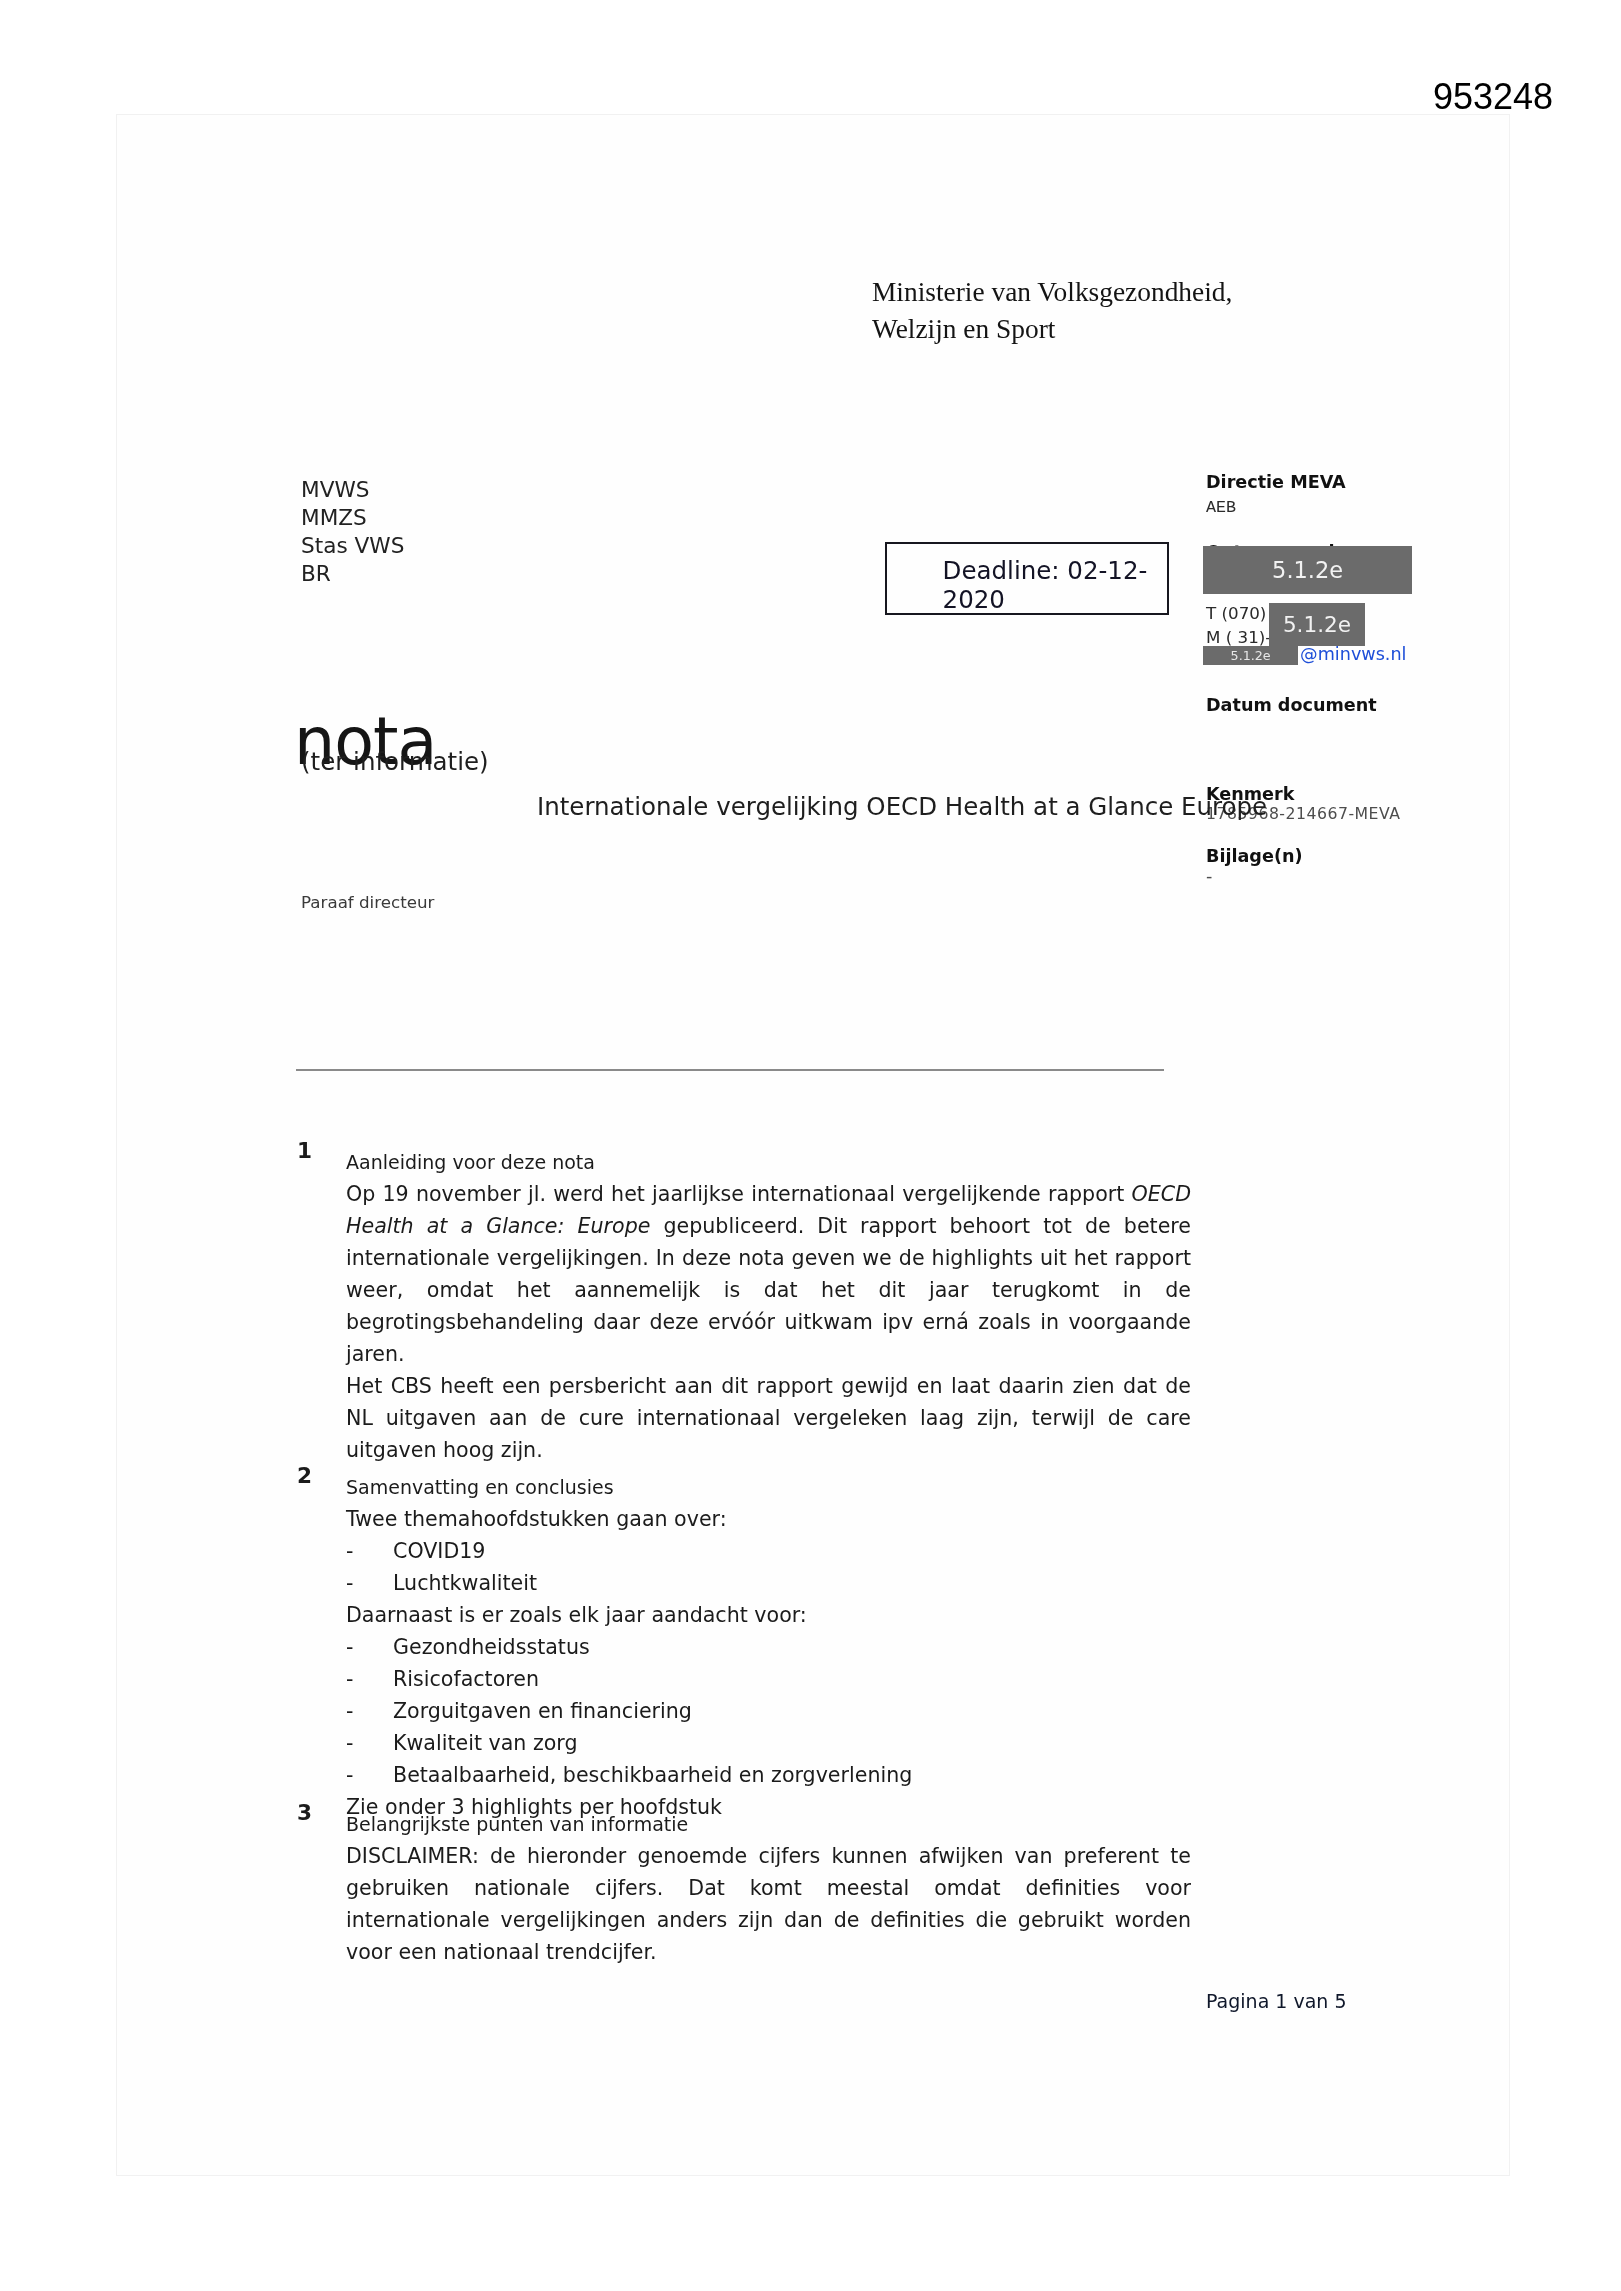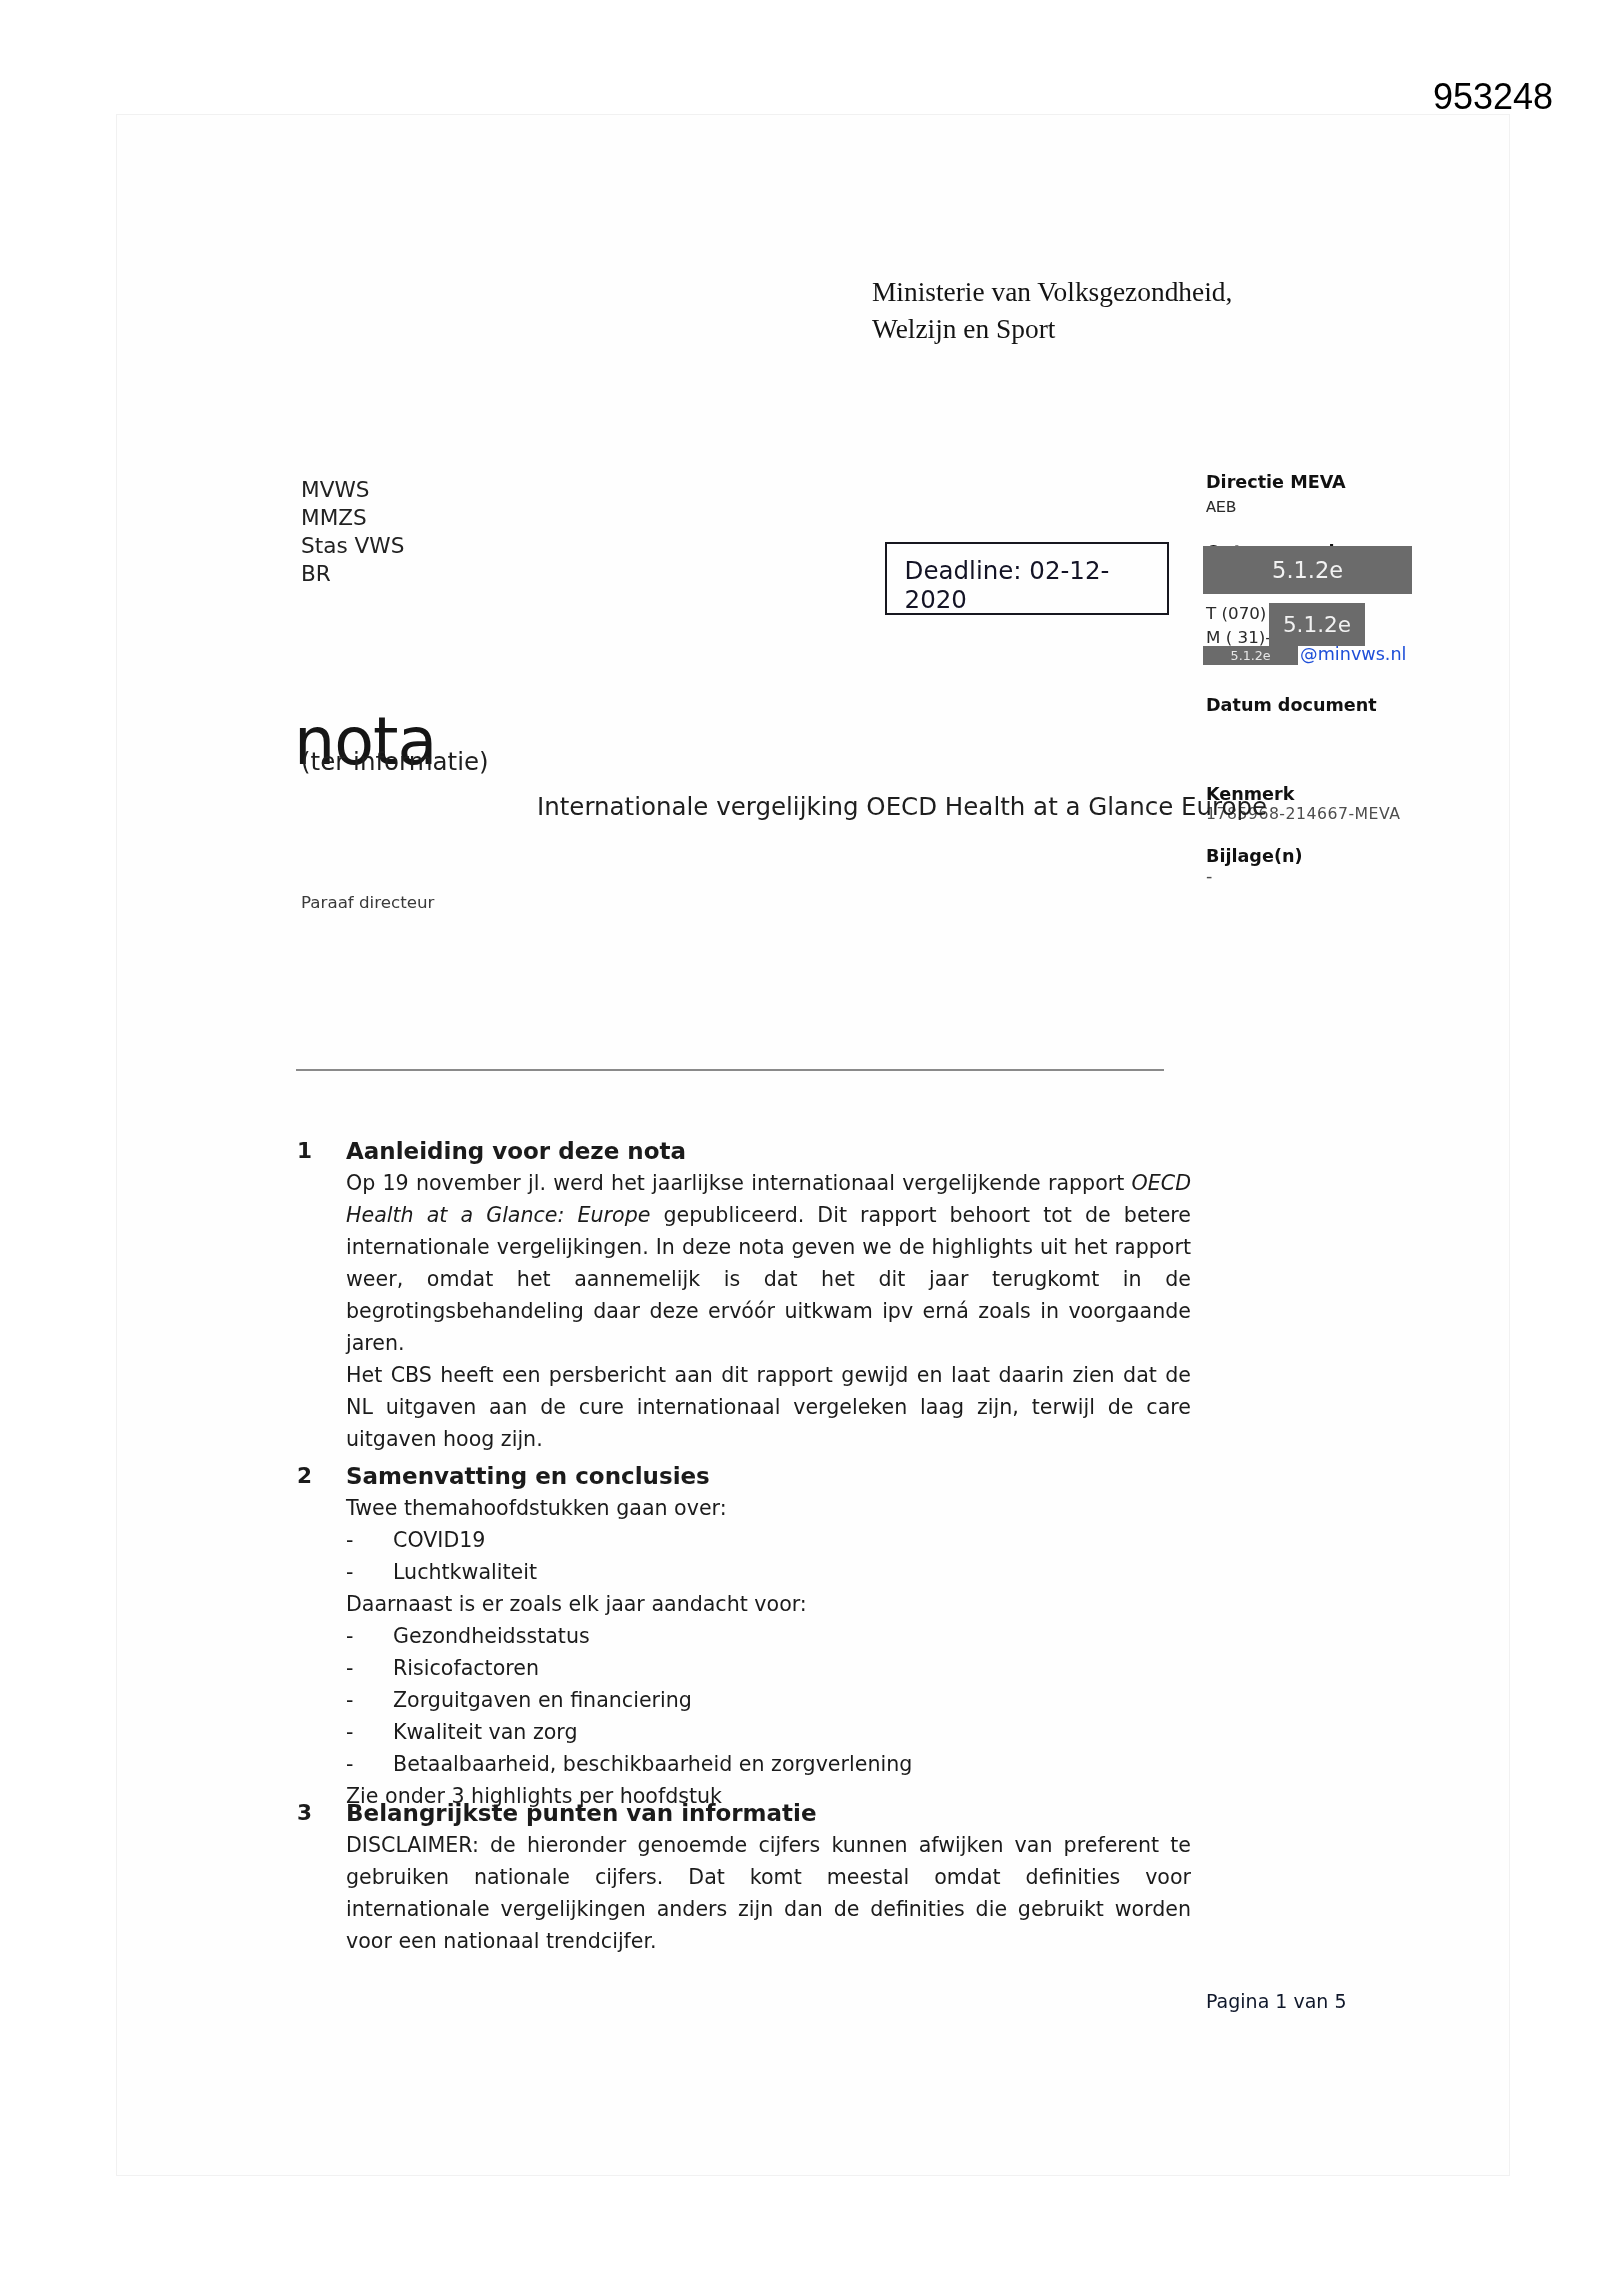--- a/index.html
+++ b/index.html
@@ -24,21 +24,21 @@
     position:absolute;left:872px;top:274px;
     font-family:"Liberation Serif","DejaVu Serif",serif;
     font-size:27.4px;line-height:37px;color:#141414;
   }
   .recipients{
     position:absolute;left:301px;top:476px;
     font-size:21.6px;line-height:28px;color:#222;
   }
   .deadline-box{
     position:absolute;left:885px;top:542px;width:284px;height:73px;
-    border:2px solid #17171f;box-sizing:border-box;
+    border:2px solid #17171f;box-sizing:border-box;padding-left:38px;
   }
   .deadline-box span{
     display:block;margin:11.8px 0 0 17.6px;
     font-size:24.5px;color:#131325;
   }
   .meta{position:absolute;left:1206px;top:472px;width:255px;font-size:16.7px;color:#2a2a2a;}
   .meta .lbl{font-weight:bold;font-size:17.6px;color:#111;}
   .redact{
     background:#6b6b6b;color:#f2f2f2;
     display:flex;align-items:center;justify-content:center;
@@ -63,21 +63,21 @@
   .ter-info{position:absolute;left:301px;top:747px;font-size:24.5px;color:#1e1e1e;}
   .subject{position:absolute;left:537px;top:792px;font-size:24.5px;color:#1e1e1e;}
   .paraaf{position:absolute;left:301px;top:892px;font-size:16.7px;color:#3a3a3a;}
   .rule{position:absolute;left:296px;top:1069px;width:868px;height:2px;background:#8a8a8a;}
   .section{position:absolute;left:297px;width:894px;font-size:20.6px;line-height:32px;color:#1b1b1b;}
   .sec-1{top:1135px;}
   .sec-2{top:1460px;}
   .sec-3{top:1797px;}
   .sec-num{position:absolute;left:0;top:0;font-weight:bold;font-size:21.6px;}
   .sec-body{margin-left:49px;width:845px;}
-  .sec-heading{font-weight:bold;font-size:23px;line-height:32px;}
+  .sec-heading{font-weight:normal;font-size:19px;line-height:32px;margin-top:11px;}
   .para{text-align:justify;margin:0;}
   .para .it{font-style:italic;}
   .bullet{display:flex;}
   .bullet .dash{width:47px;flex:none;}
   .footer{position:absolute;left:1206px;top:1990px;font-size:19px;color:#0f172a;}
 </style>
 </head>
 <body>
 
 <div class="page">

